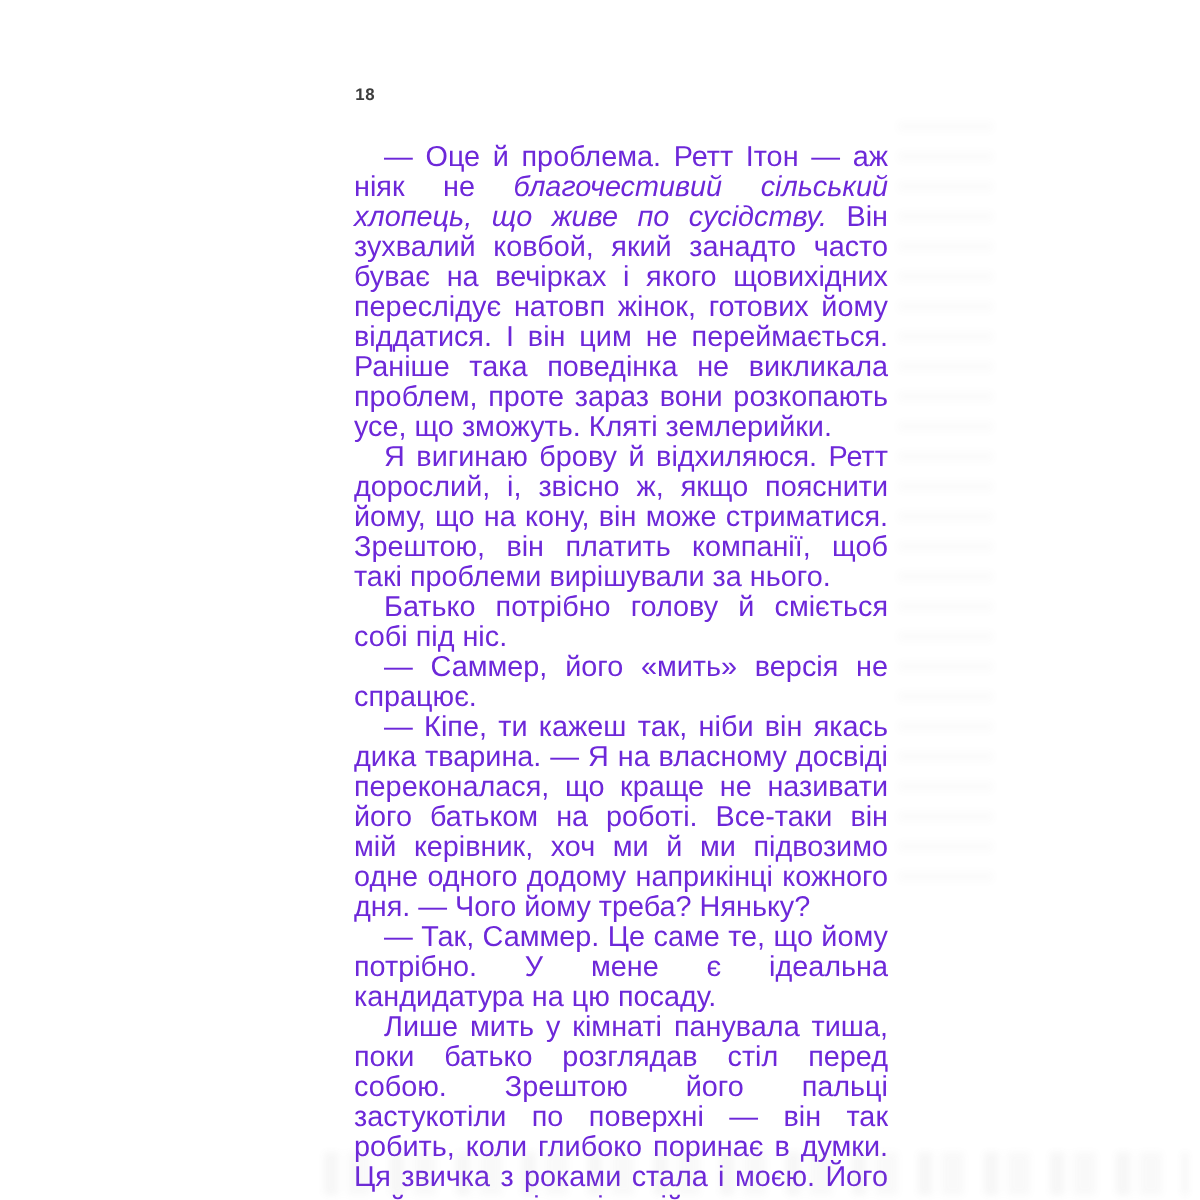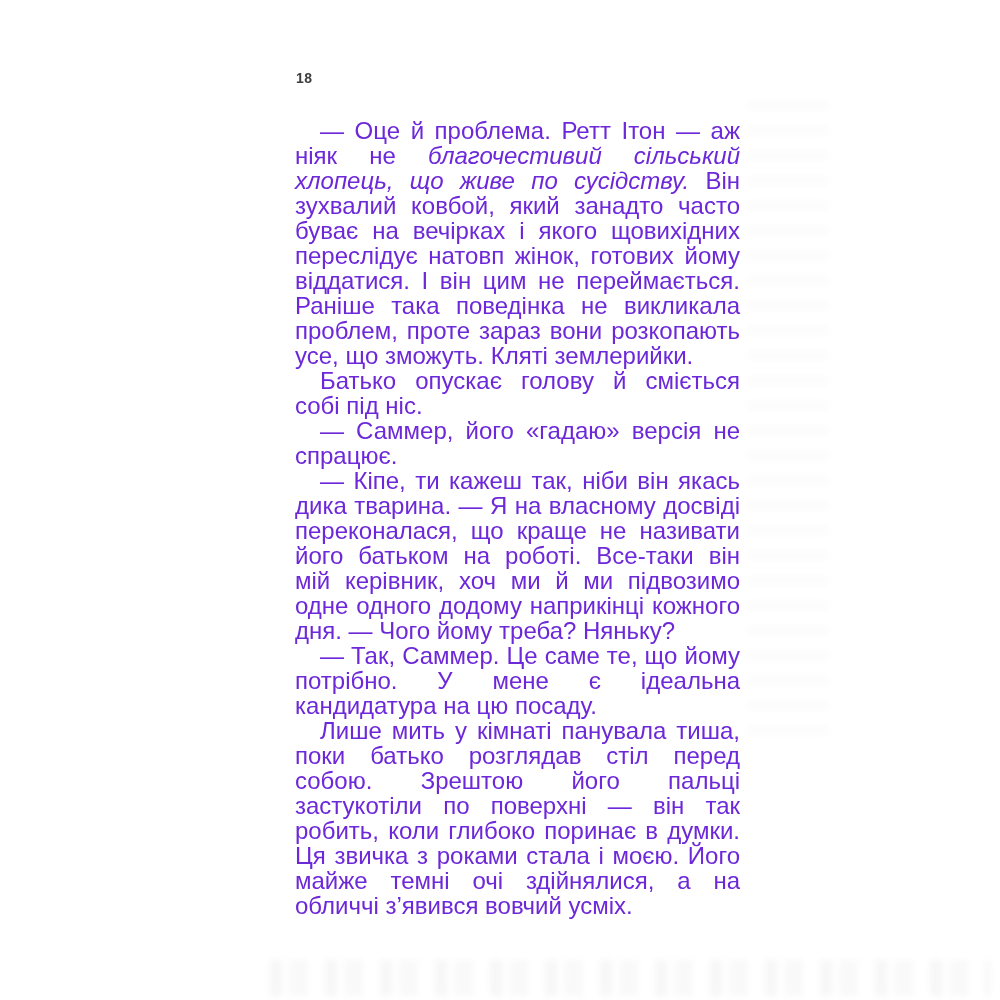--- a/index.html
+++ b/index.html
@@ -82,22 +82,23 @@
   }
 </style>
 </head>
 <body>
 
 <div class="canvas">
   <div class="page-number">18</div>
 
   <div class="page-text">
       <p><span>— Оце й проблема. Ретт Ітон — аж ніяк не </span><em>благочестивий сільський хлопець, що живе по сусідству.</em><span> Він зухвалий ковбой, який занадто часто буває на вечірках і якого щовихідних переслідує натовп жінок, готових йому віддатися. І він цим не переймається. Раніше така поведінка не викликала проблем, проте зараз вони розкопають усе, що зможуть. Кляті землерийки.</span></p>
-      <p><span>Батько опускає голову й сміється собі під ніс.</span></p>
-      <p><span>— Саммер, його «гадаю» версія не спрацює.</span></p>
+      <p><span>Я вигинаю брову й відхиляюся. Ретт дорослий, і, звісно ж, якщо пояснити йому, що на кону, він може стриматися. Зрештою, він платить компанії, щоб такі проблеми вирішували за нього.</span></p>
+      <p><span>Батько потрібно голову й сміється собі під ніс.</span></p>
+      <p><span>— Саммер, його «мить» версія не спрацює.</span></p>
       <p><span>— Кіпе, ти кажеш так, ніби він якась дика тварина. — Я на власному досвіді переконалася, що краще не називати його батьком на роботі. Все-таки він мій керівник, хоч ми й ми підвозимо одне одного додому наприкінці кожного дня. — Чого йому треба? Няньку?</span></p>
       <p><span>— Так, Саммер. Це саме те, що йому потрібно. У мене є ідеальна кандидатура на цю посаду.</span></p>
       <p><span>Лише мить у кімнаті панувала тиша, поки батько розглядав стіл перед собою. Зрештою його пальці застукотіли по поверхні — він так робить, коли глибоко поринає в думки. Ця звичка з роками стала і моєю. Його майже темні очі здійнялися, а на обличчі з’явився вовчий усміх.</span></p>
     </div>
 
   <div class="bleed bleed-right"></div>
 
   <div class="bleed bleed-bottom"></div>
 </div>
 

